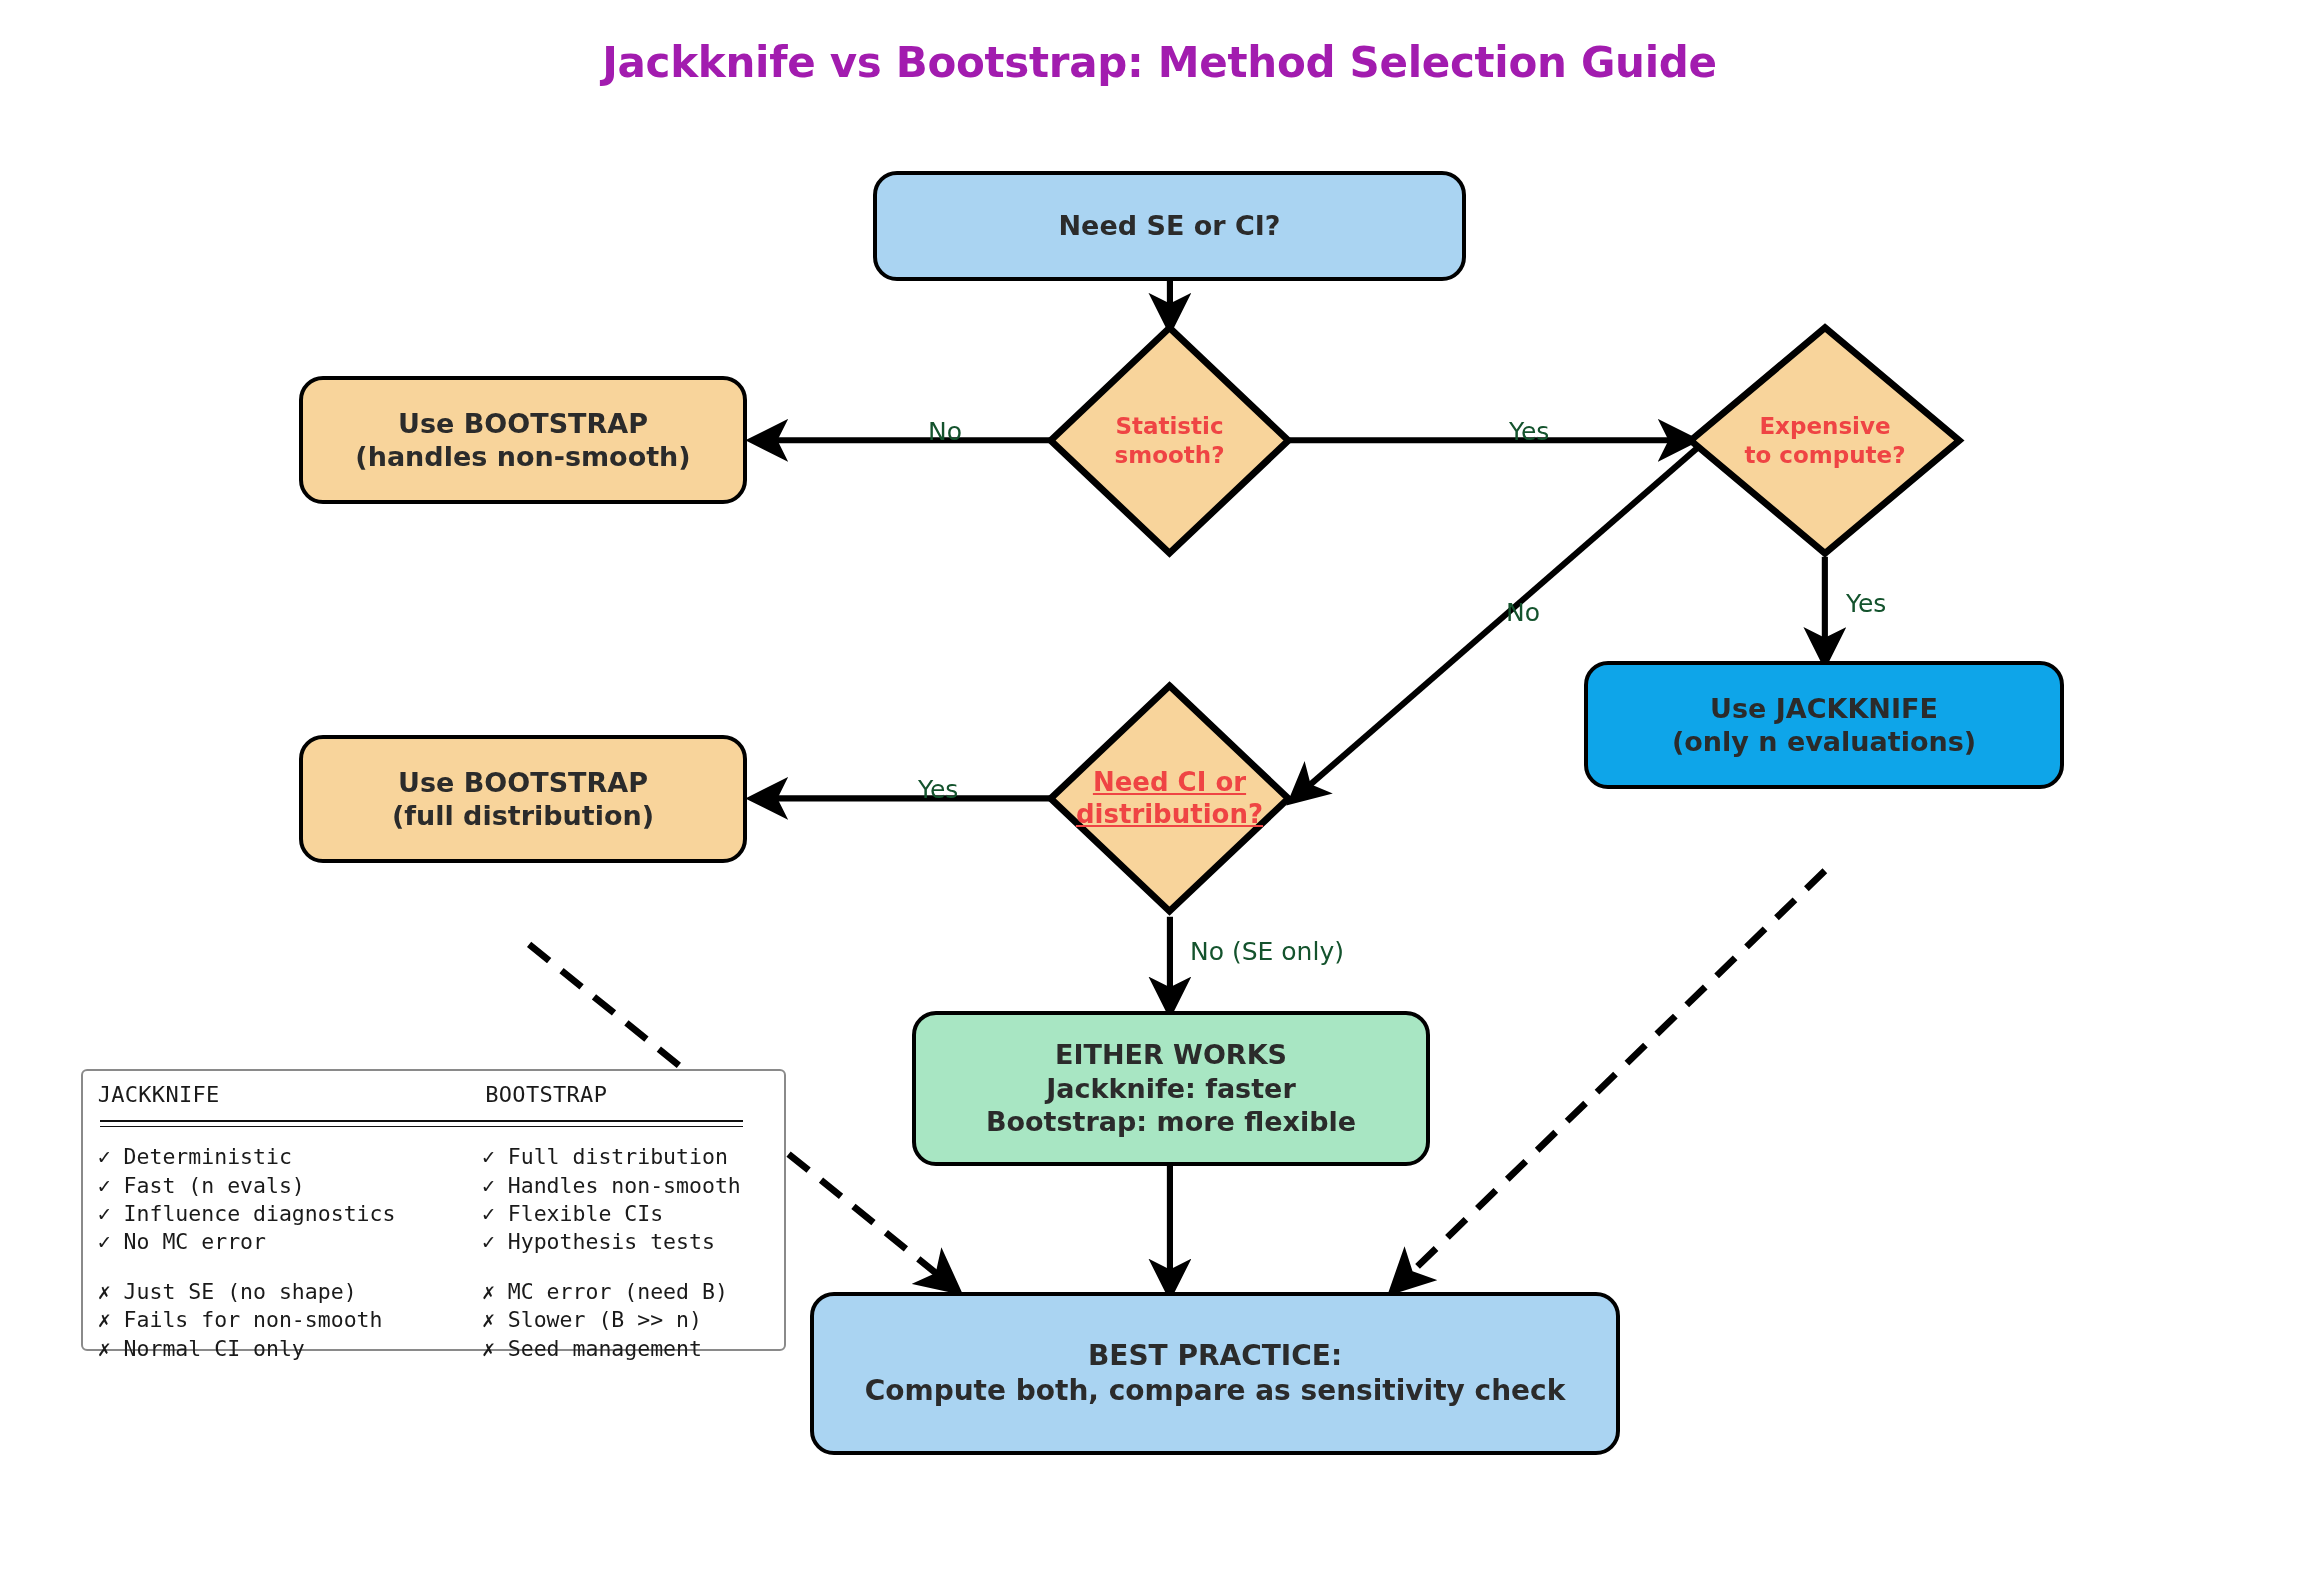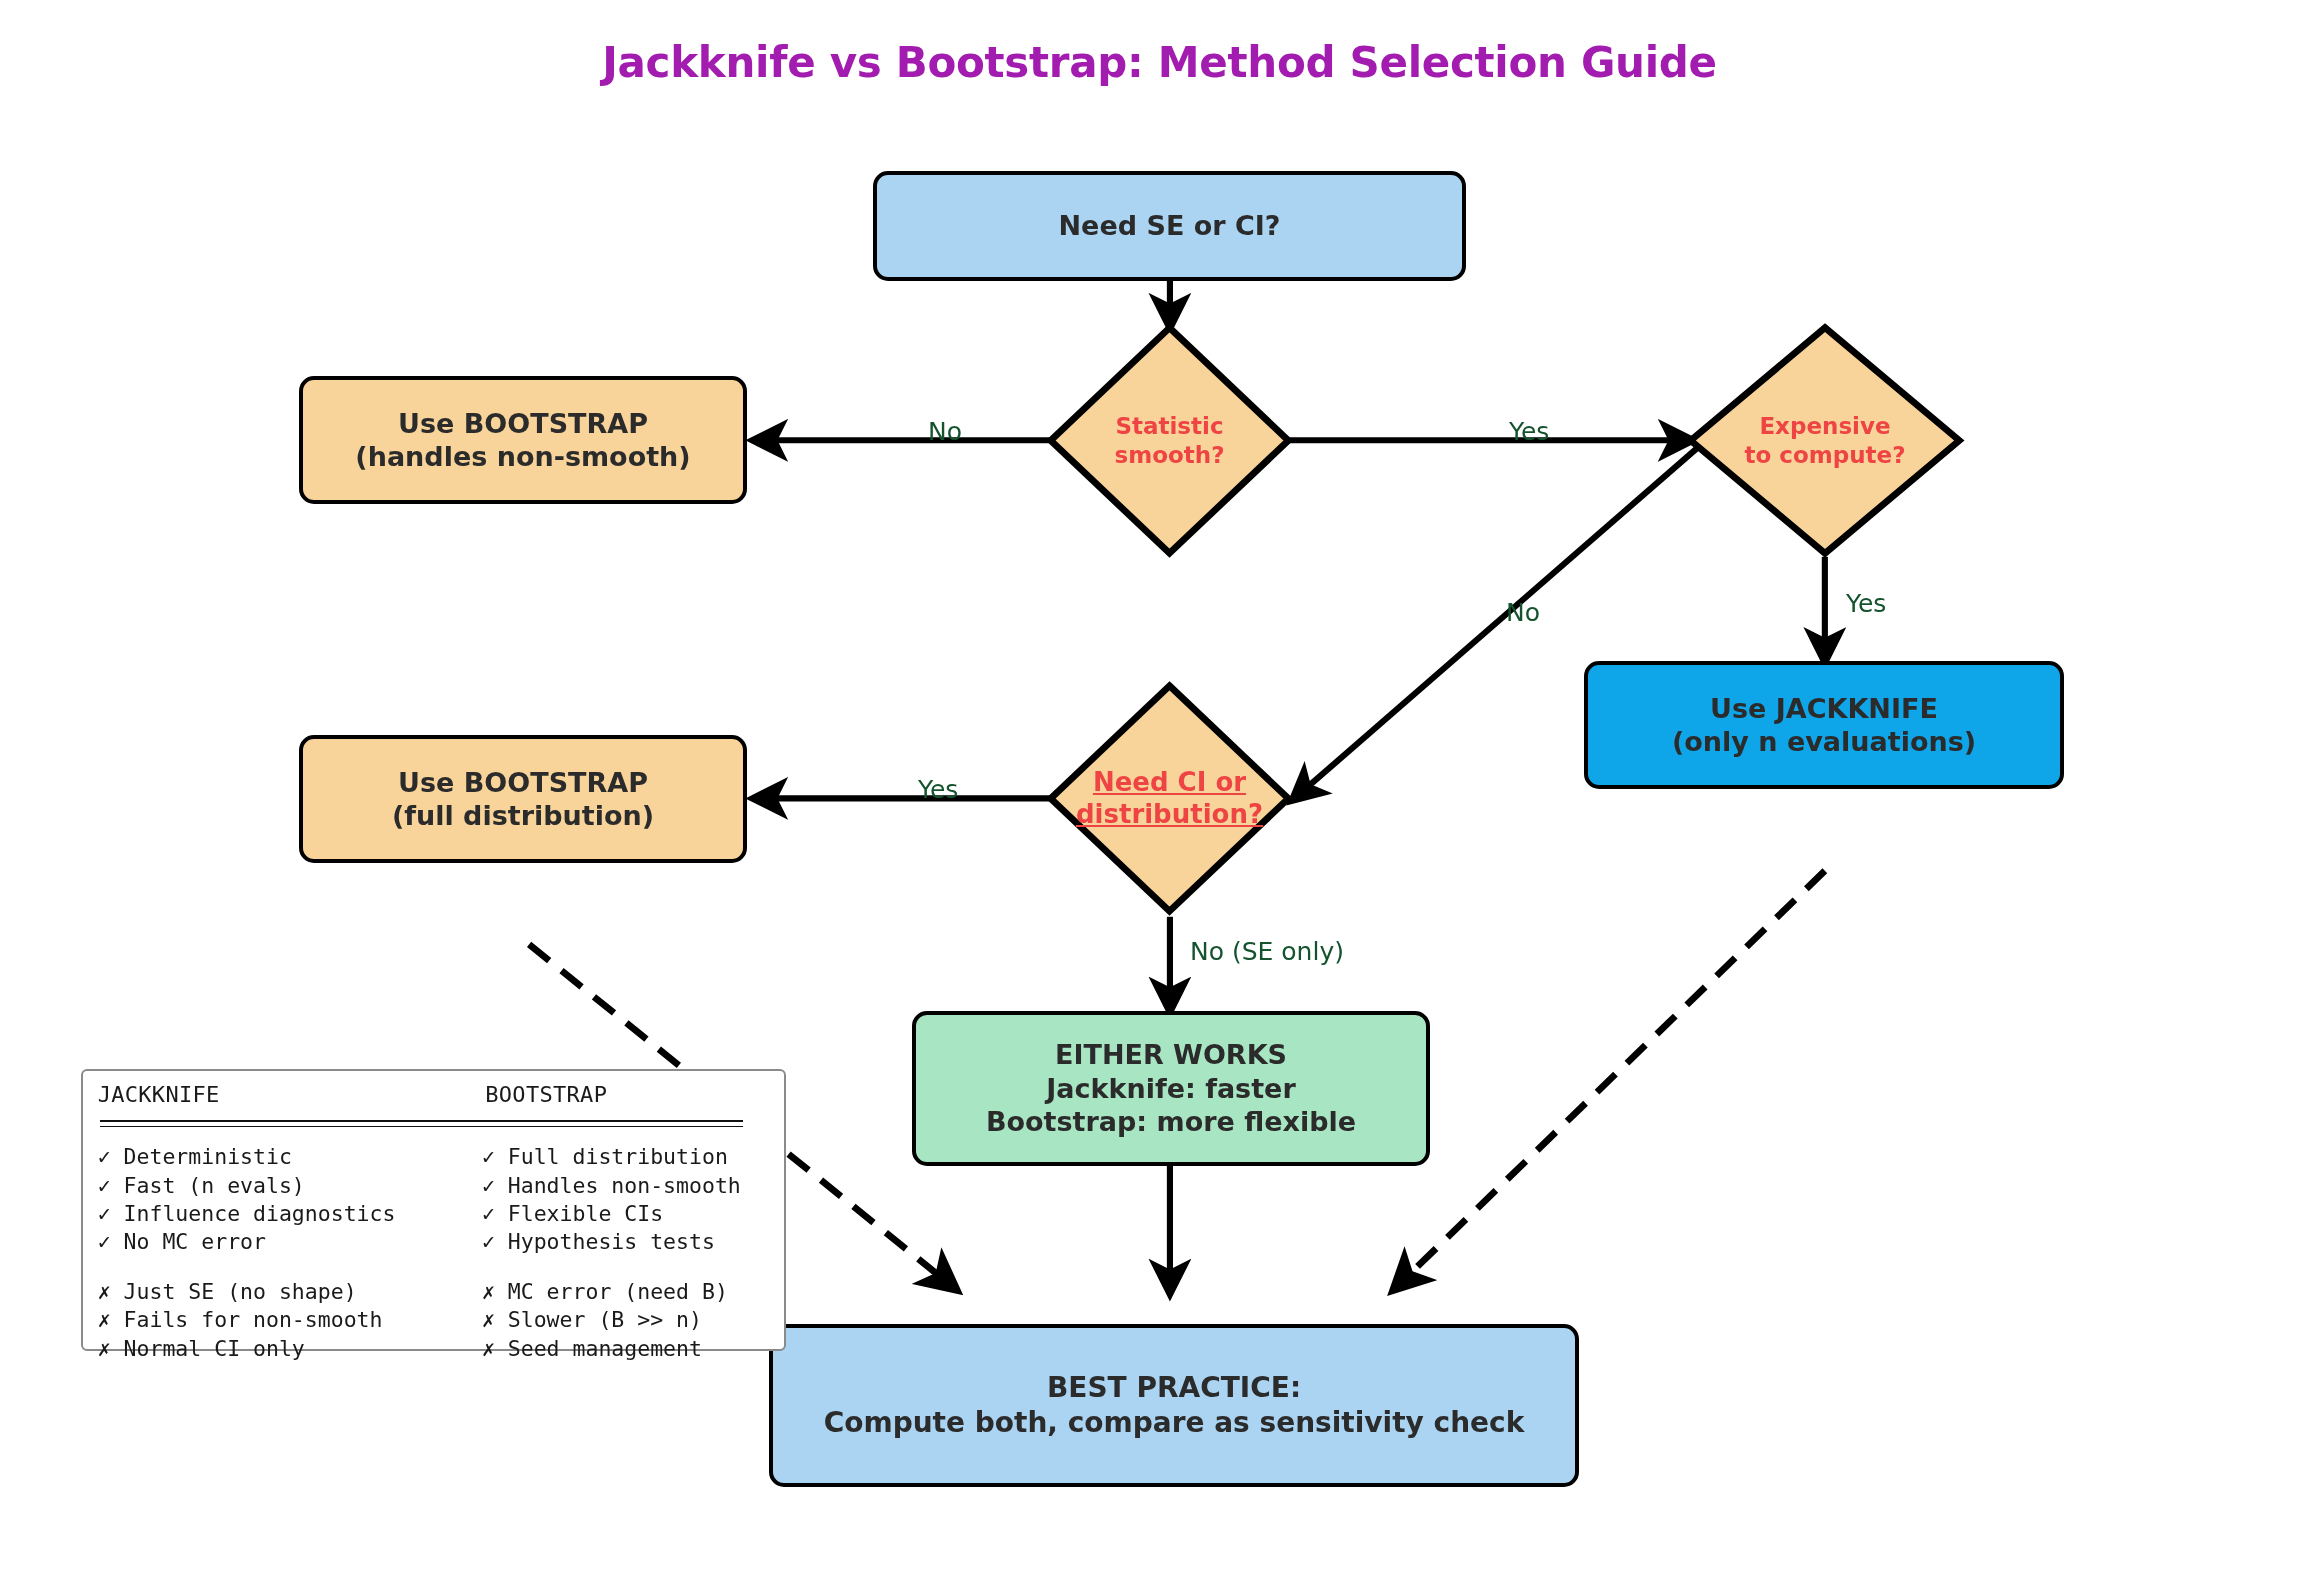--- a/index.html
+++ b/index.html
@@ -50,21 +50,21 @@
     align-items: center;
     justify-content: center;
     text-align: center;
     font-weight: bold;
     color: #2b2b2b;
     line-height: 1.24;
     white-space: pre-line;
   }
   .rounded {
     border: 4.3px solid #000000;
-    border-radius: 15px;
+    border-radius: 24px;
   }
 
   
   .diamond-wrap {
     position: absolute;
   }
   .diamond-wrap svg {
     position: absolute;
     left: 0; top: 0;
     overflow: visible;
@@ -209,21 +209,21 @@
       <polygon points="200,6 394,190 200,374 6,190" fill="#F8D49B" stroke="#000000" stroke-width="11"></polygon>
     </svg>
     <div class="diamond-label" style="font-size:26px;text-decoration:underline;">Need CI or
 distribution?</div>
   </div>
 
   <div class="node rounded" style="left:912px; top:1011px; width:518px; height:155px; background:#A8E6C3; font-size:27px;">EITHER WORKS
 Jackknife: faster
 Bootstrap: more flexible</div>
 
-  <div class="node rounded" style="left:769px; top:1292px; width:810px; height:163px; background:#AAD4F2; font-size:28px;margin-top:32px;">BEST PRACTICE:
+  <div class="node rounded" style="left:810px; top:1292px; width:810px; height:163px; background:#AAD4F2; font-size:28px;">BEST PRACTICE:
 Compute both, compare as sensitivity check</div>
 
   <div class="edge-label" style="left:928px; top:417px;">No</div>
 
   <div class="edge-label" style="left:1509px; top:417px;">Yes</div>
 
   <div class="edge-label" style="left:1506px; top:598px;">No</div>
 
   <div class="edge-label" style="left:1846px; top:589px;">Yes</div>
 

